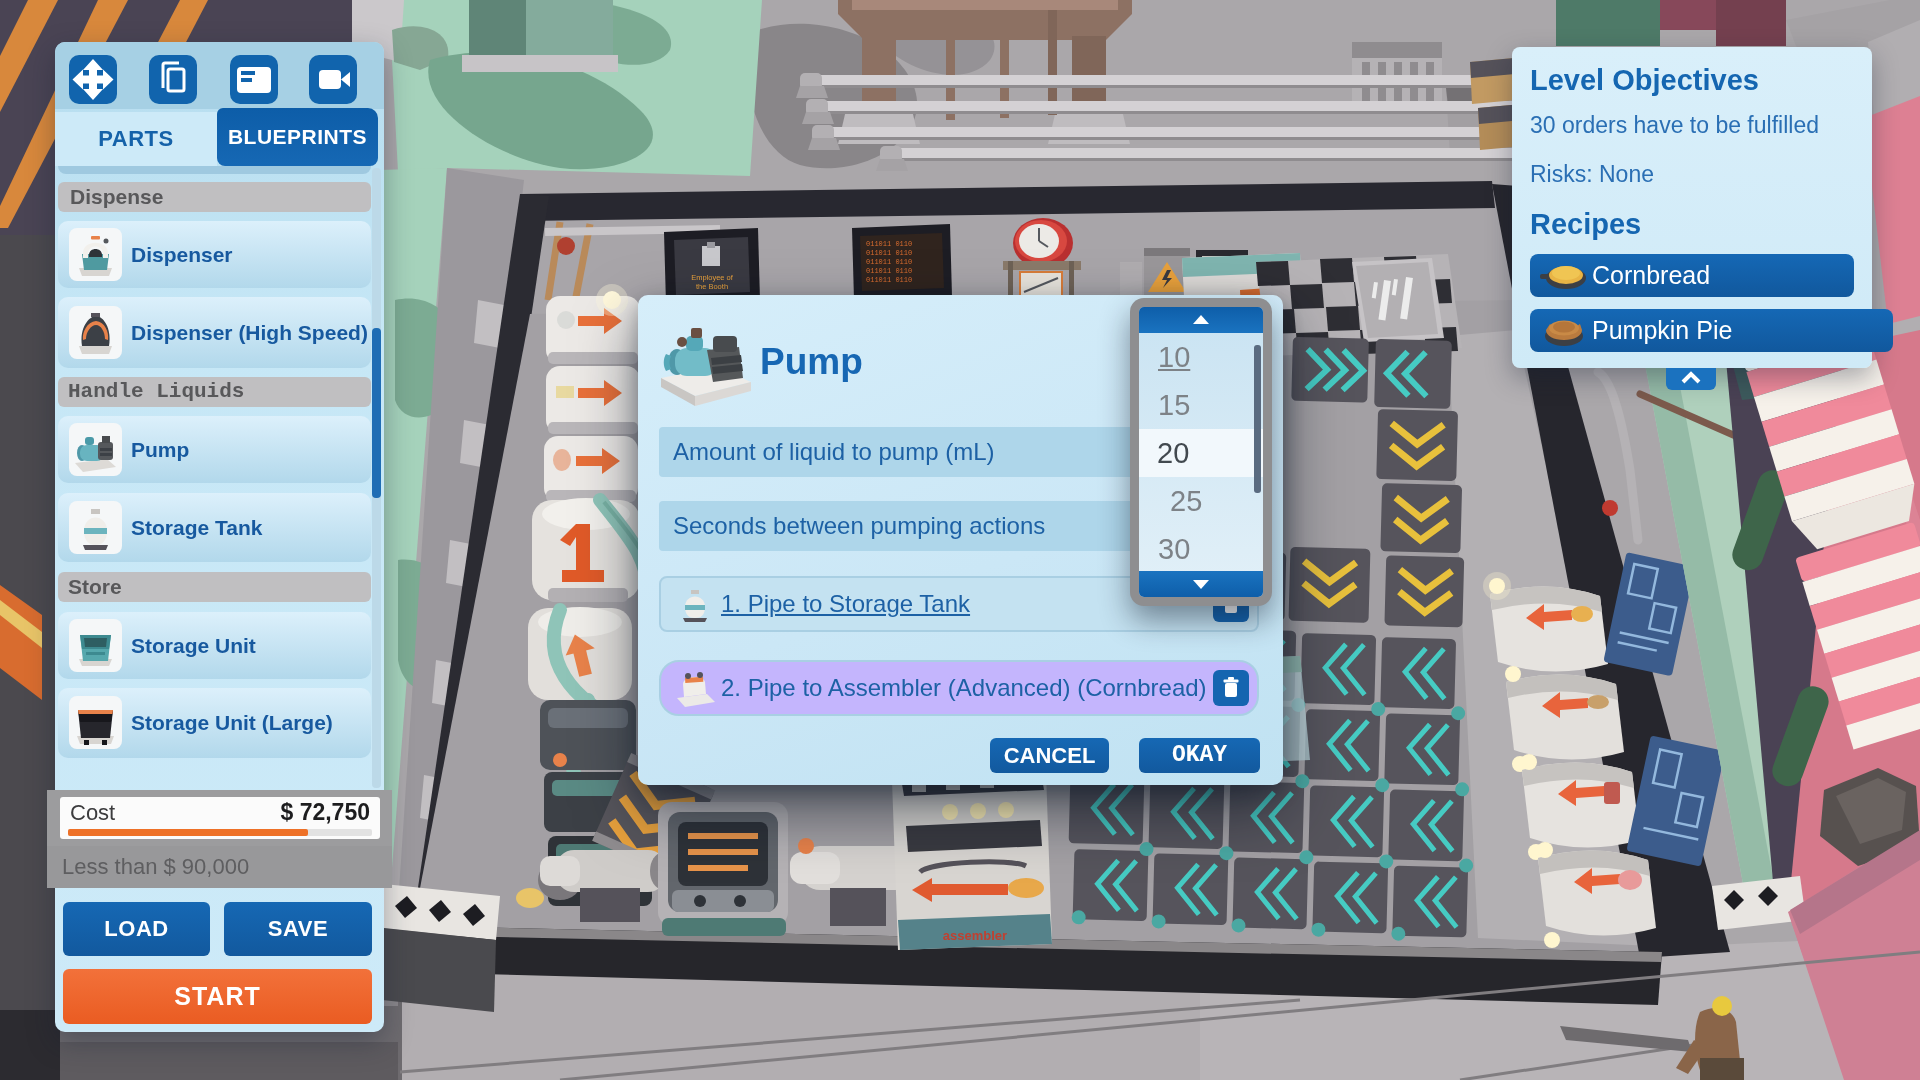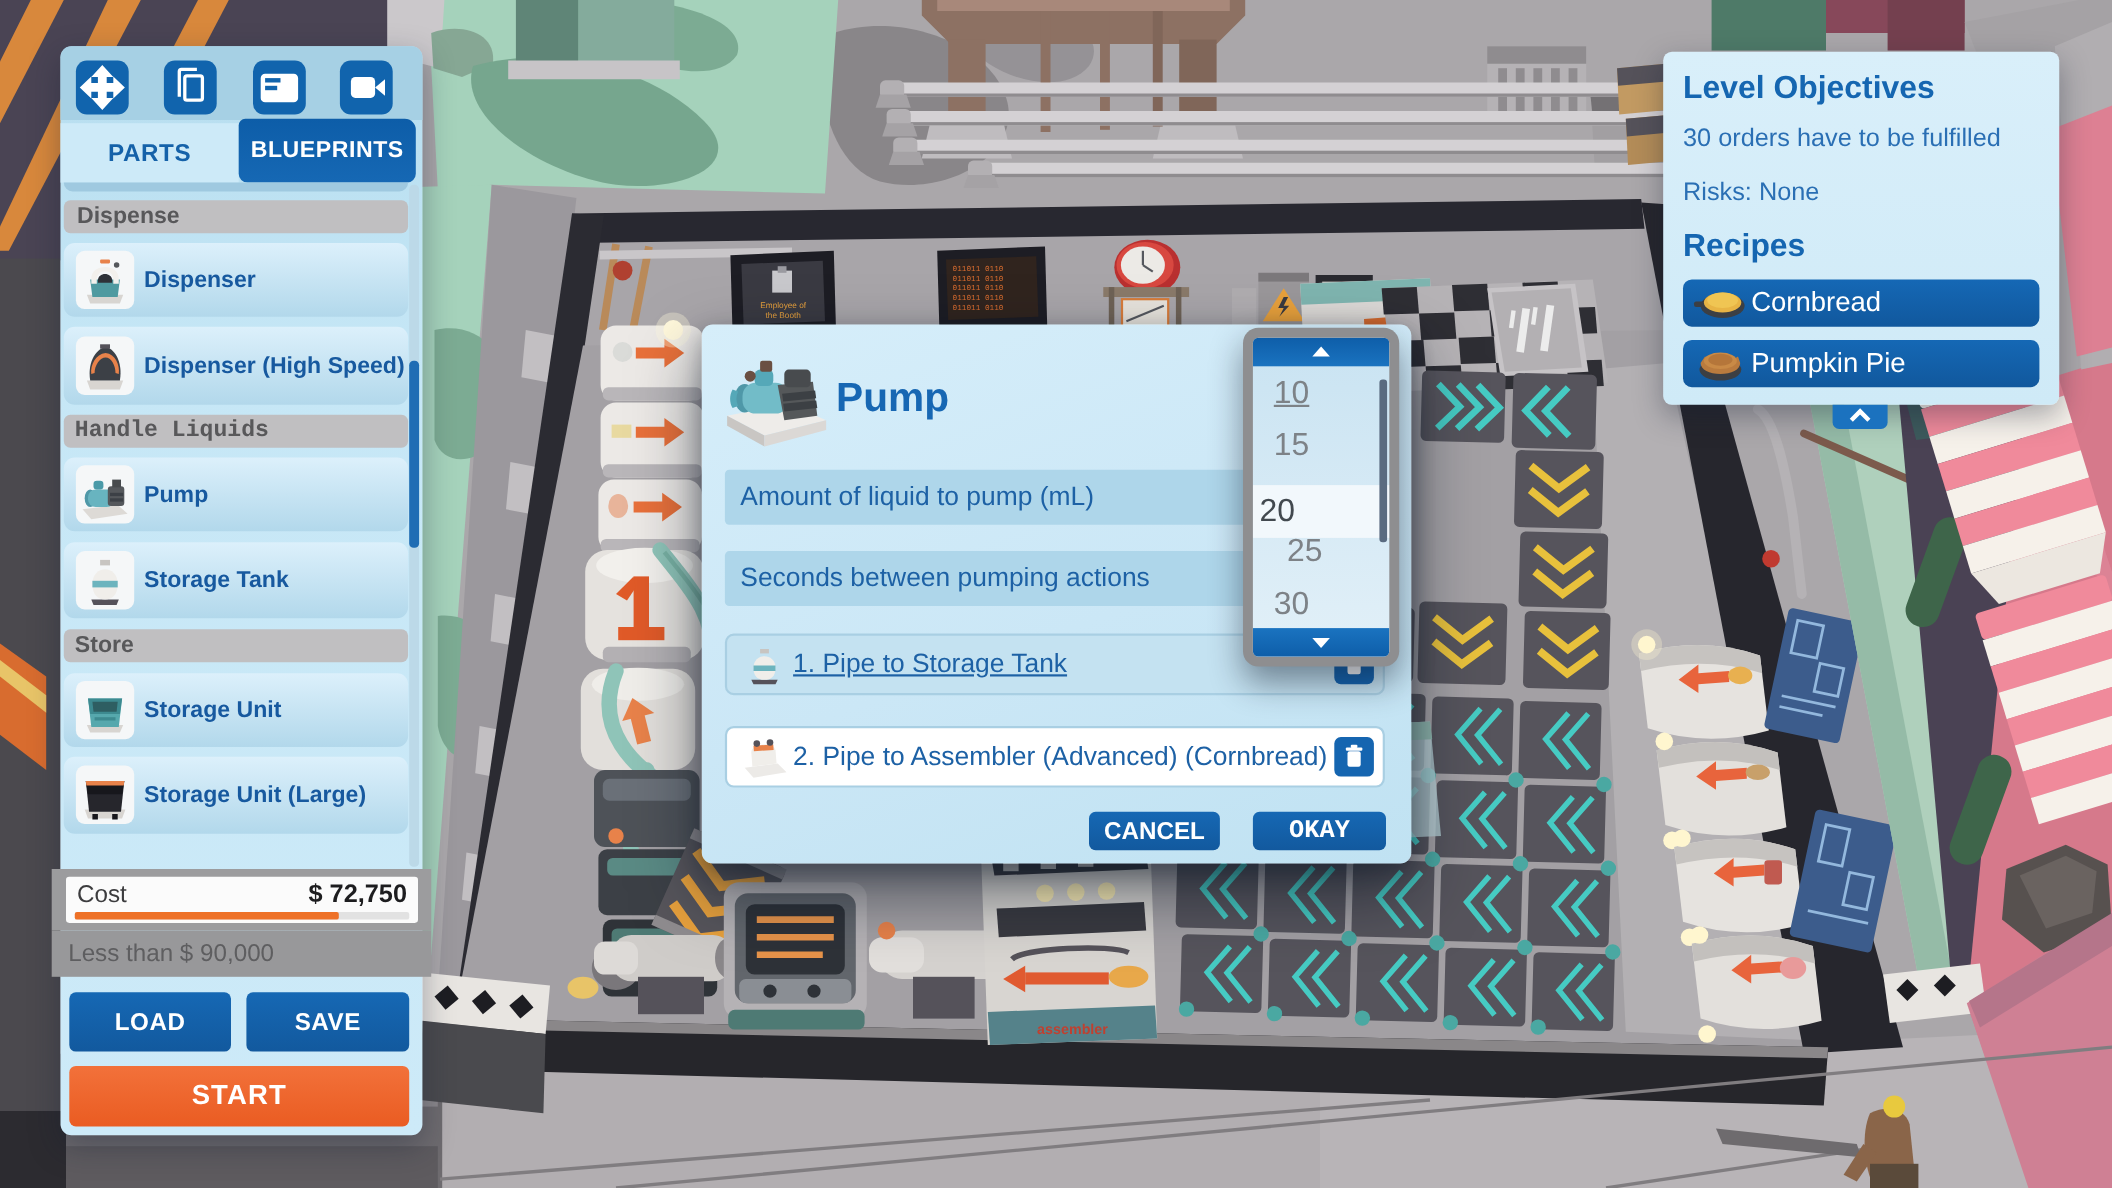--- a/index.html
+++ b/index.html
@@ -808,21 +808,21 @@
     <svg width="36" height="36" viewBox="0 0 36 36">
         <g fill="#fff">
           <rect x="12" y="13" width="12" height="14" rx="2"></rect>
           <rect x="10.5" y="9.5" width="15" height="3" rx="1"></rect>
           <rect x="15" y="7" width="6" height="3" rx="1"></rect>
         </g>
       </svg>
   </div>
 </div>
 
-<div class="abs" style="left:659px;top:660px;width:600px;height:56px;background:#ffffff;border:2px solid #a9cfe3;border-radius:8px;box-sizing:border-box;text-decoration:underline;">
+<div class="abs" style="left:659px;top:660px;width:600px;height:56px;background:#c4b5fd;border:2px solid #a9cfe3;border-radius:20px;box-sizing:border-box;text-decoration:underline;">
   <svg class="abs" style="left:12px;top:8px;" width="44" height="40" viewBox="0 0 44 40">
       <polygon points="4,28 34,24 42,32 12,37" fill="#eceae7"></polygon>
       <path d="M10,14 C10,6 30,4 32,12 L33,24 L11,27 Z" fill="#f0eeea"></path>
       <rect x="12" y="8" width="18" height="5" fill="#e8824a" transform="rotate(-4 12 8)"></rect>
       <circle cx="15" cy="6" r="3" fill="#55525a"></circle>
       <circle cx="27" cy="5" r="3" fill="#55525a"></circle>
     </svg>
   <div class="abs" style="left:60px;top:0;height:52px;display:flex;align-items:center;color:#1d61a5;font-size:24px;">2. Pipe to Assembler (Advanced) (Cornbread)</div>
   <div class="abs" style="left:552px;top:8px;width:36px;height:36px;background:#1565b0;border-radius:6px;">
     <svg width="36" height="36" viewBox="0 0 36 36">
@@ -846,21 +846,21 @@
   <div class="abs" style="left:0;top:0;width:124px;height:26px;background:linear-gradient(180deg,#0e5ea9,#1a73c0);">
     <svg width="124" height="26">
         <polygon points="54,17 62,8 70,17" fill="#fff"></polygon>
       </svg>
   </div>
 
   <div class="abs" style="left:0;top:26px;width:124px;height:48px;color:#7d8287;font-size:29px;line-height:48px;padding-left:19px;box-sizing:border-box;text-decoration:underline;">10</div>
 
   <div class="abs" style="left:0;top:74px;width:124px;height:48px;color:#7d8287;font-size:29px;line-height:48px;padding-left:19px;box-sizing:border-box;">15</div>
 
-  <div class="abs" style="left:0;top:122px;width:124px;height:48px;background:#f2f8fc;color:#42494f;font-size:29px;line-height:48px;padding-left:6px;box-sizing:border-box;margin-top:12px;">20</div>
+  <div class="abs" style="left:0;top:122px;width:124px;height:48px;background:#f2f8fc;color:#42494f;font-size:29px;line-height:48px;padding-left:18px;box-sizing:border-box;">20</div>
 
   <div class="abs" style="left:0;top:170px;width:124px;height:48px;color:#7d8287;font-size:29px;line-height:48px;padding-left:31px;box-sizing:border-box;">25</div>
 
   <div class="abs" style="left:0;top:218px;width:124px;height:48px;color:#7d8287;font-size:29px;line-height:48px;padding-left:19px;box-sizing:border-box;">30</div>
 
   <div class="abs" style="left:115px;top:38px;width:7px;height:148px;background:#5a6b80;border-radius:3px;"></div>
 
   <div class="abs" style="left:0;top:264px;width:124px;height:26px;background:linear-gradient(180deg,#1a73c0,#0e5ea9);">
     <svg width="124" height="26">
         <polygon points="54,9 62,18 70,9" fill="#fff"></polygon>
@@ -881,21 +881,21 @@
 <div class="abs" style="left:1530px;top:254px;width:324px;height:43px;background:linear-gradient(180deg,#1568b5,#11589d);border-radius:8px;">
   <svg class="abs" style="left:8px;top:4px;" width="52" height="36" viewBox="0 0 52 36">
     <ellipse cx="28" cy="20" rx="20" ry="11" fill="#3c3f44"></ellipse>
     <rect x="2" y="16" width="10" height="5" rx="2" fill="#3c3f44"></rect>
     <ellipse cx="28" cy="17" rx="17" ry="9" fill="#e8b445"></ellipse>
     <ellipse cx="28" cy="15" rx="14" ry="7" fill="#f0c553"></ellipse>
   </svg>
   <div class="abs" style="left:62px;top:0;height:43px;display:flex;align-items:center;color:#fff;font-size:25px;">Cornbread</div>
 </div>
 
-<div class="abs" style="left:1530px;top:309px;width:324px;height:43px;background:linear-gradient(180deg,#1568b5,#11589d);border-radius:8px;">
+<div class="abs" style="left:1530px;top:309px;width:324px;height:43px;background:linear-gradient(180deg,#1568b5,#11589d);border-radius:8px;padding-left:39px;">
   <svg class="abs" style="left:8px;top:3px;" width="52" height="38" viewBox="0 0 52 38">
     <ellipse cx="26" cy="24" rx="19" ry="10" fill="#3c3f44"></ellipse>
     <path d="M8,18 L12,12 L17,16 L22,11 L27,15 L32,11 L37,15 L42,12 L44,18 C44,24 36,28 26,28 C16,28 8,24 8,18 Z" fill="#ba7b3e"></path>
     <ellipse cx="26" cy="16" rx="15" ry="7.5" fill="#c98a46"></ellipse>
     <ellipse cx="26" cy="15" rx="11" ry="5.5" fill="#b5763a"></ellipse>
   </svg>
   <div class="abs" style="left:62px;top:0;height:43px;display:flex;align-items:center;color:#fff;font-size:25px;">Pumpkin Pie</div>
 </div>
 
 <div class="abs" style="left:1666px;top:368px;width:50px;height:22px;background:#1b72bf;border-radius:0 0 6px 6px;">

